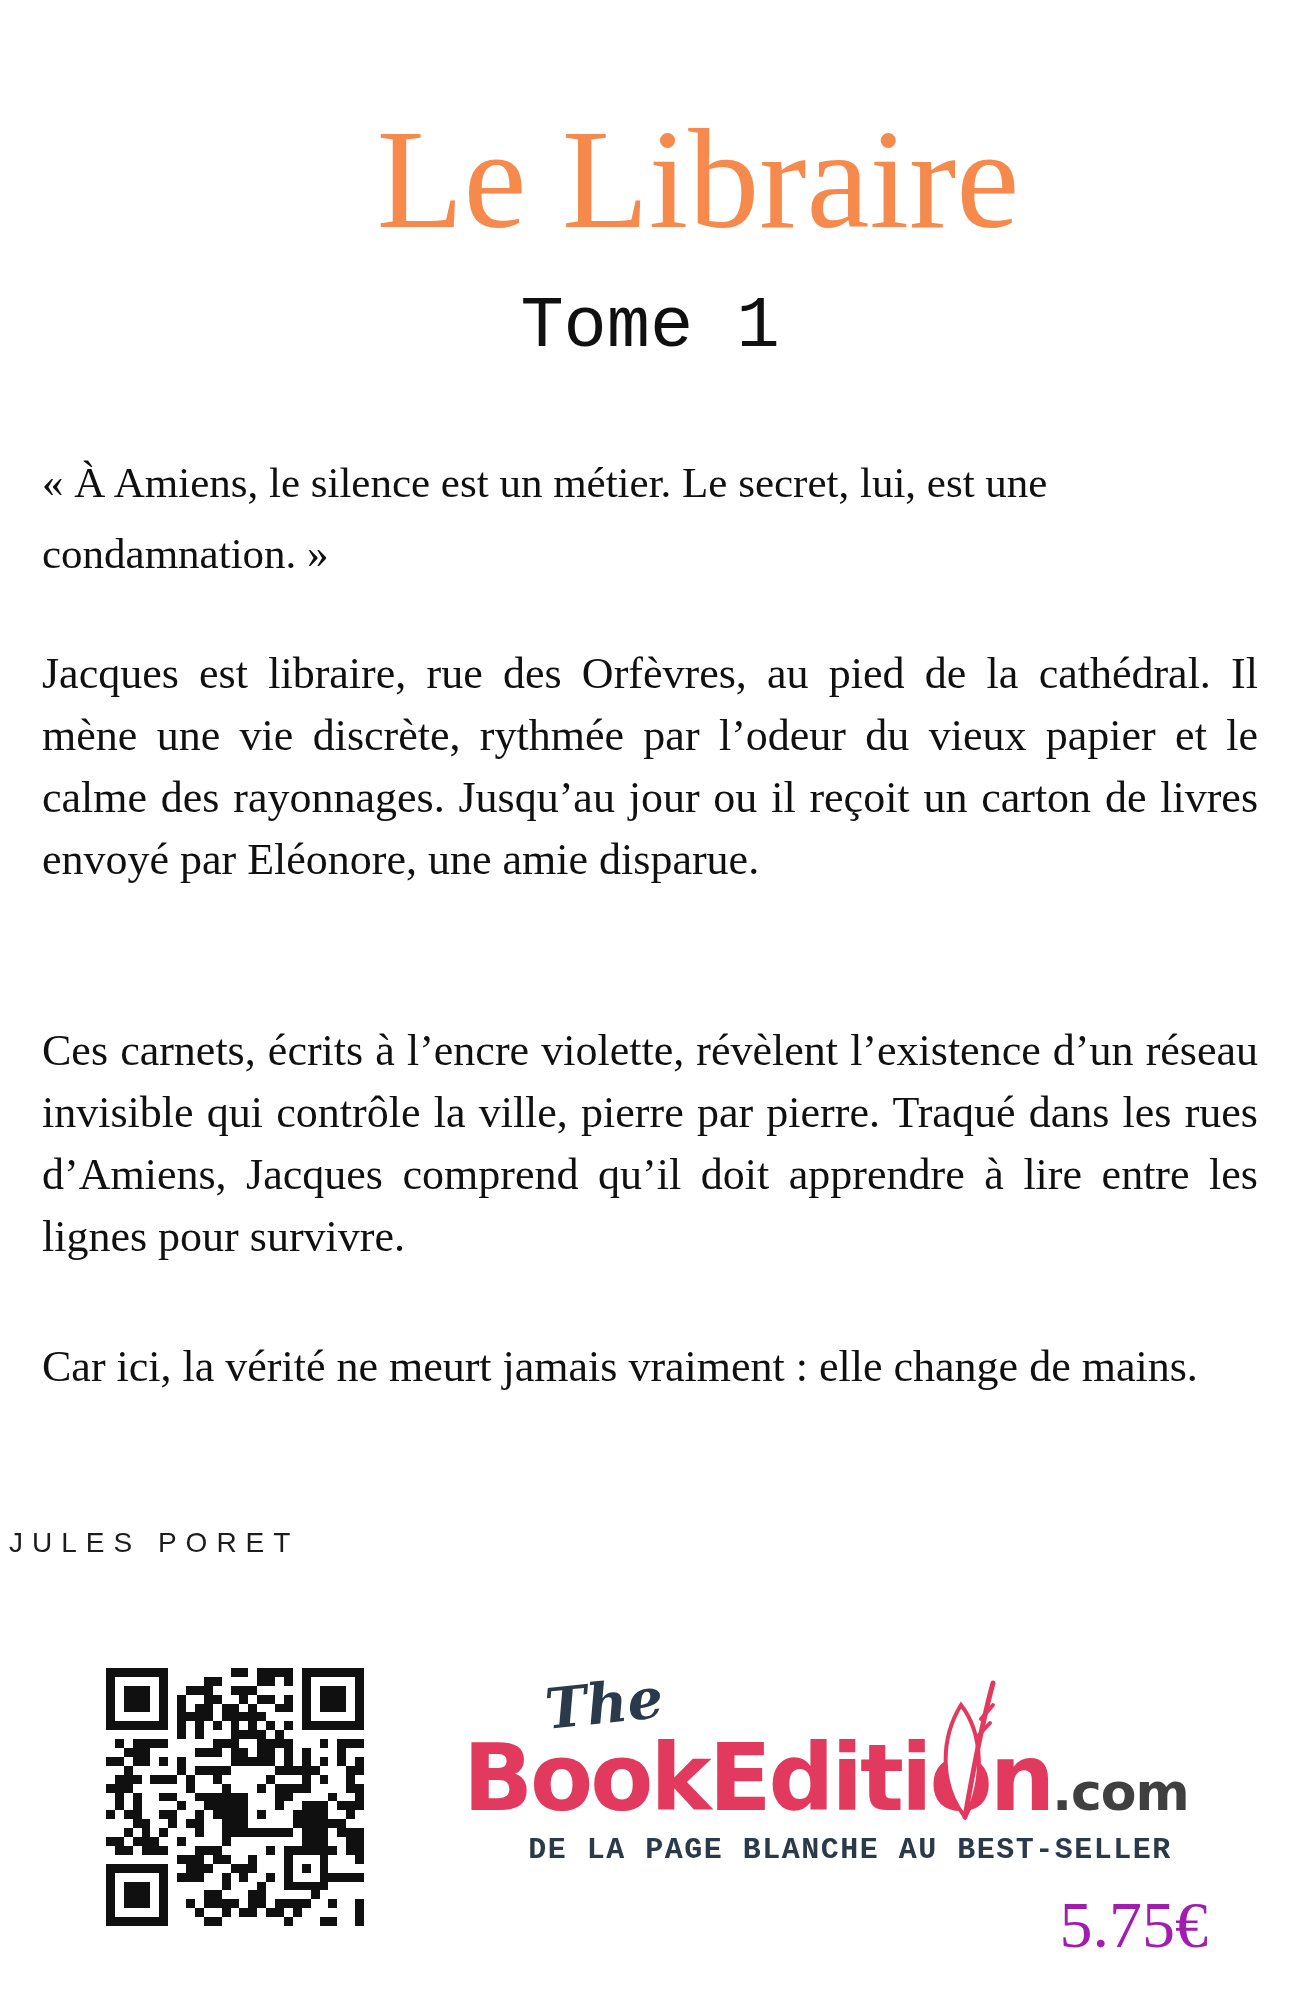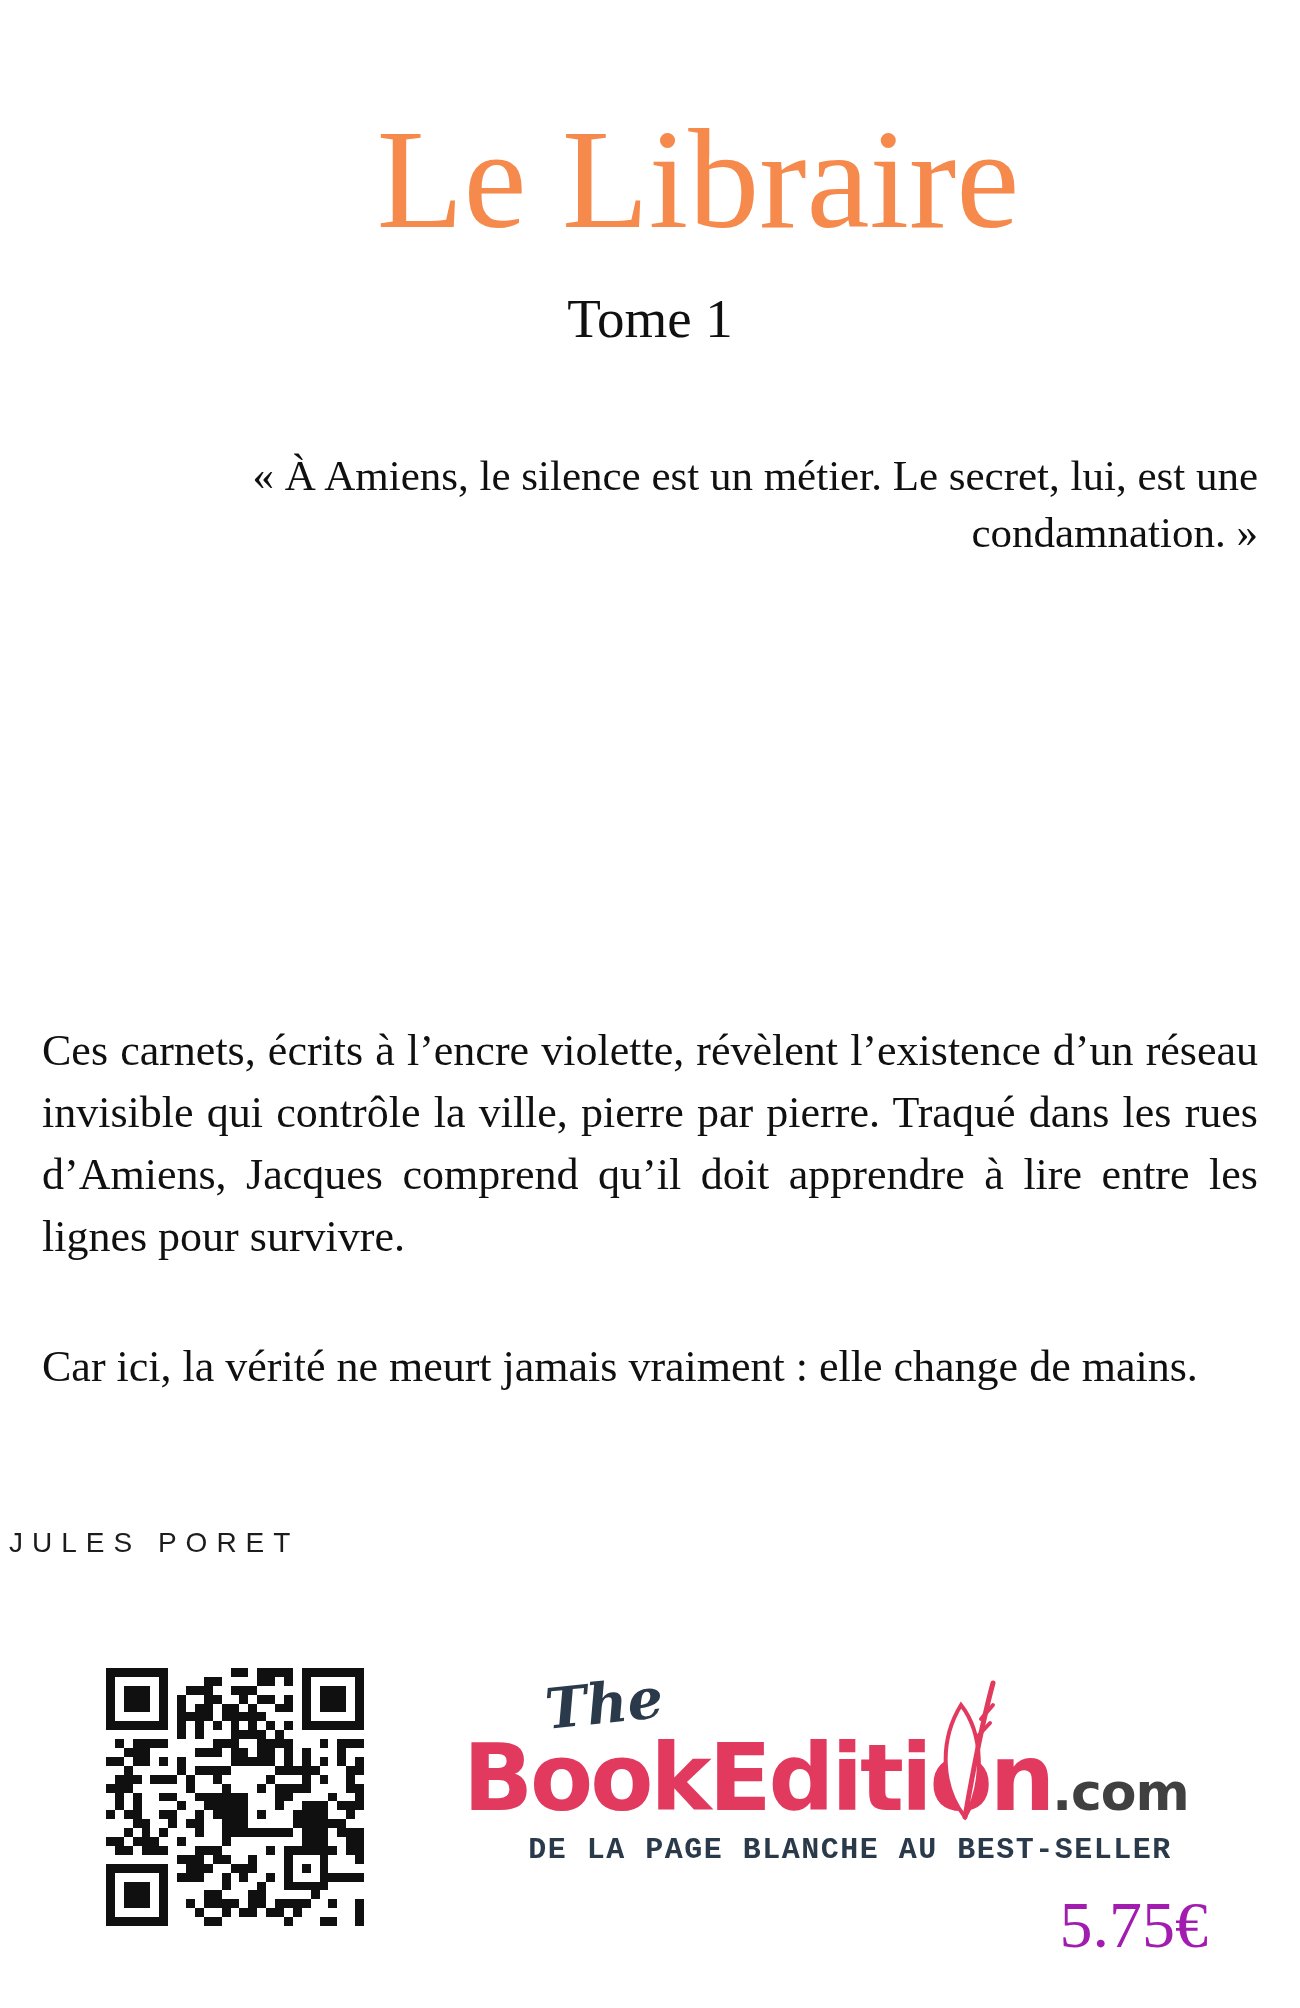--- a/index.html
+++ b/index.html
@@ -14,27 +14,28 @@
   .title{
     position:absolute;top:108px;left:0;width:100%;
     margin:0;text-align:center;
     font-size:142px;line-height:1;font-weight:400;
     color:#F6894C;
     padding-left:48px;
   }
   .subtitle{
     position:absolute;top:291px;left:0;width:100%;
     margin:0;text-align:center;
-    font-size:55px;line-height:1;font-weight:400;
+    font-size:72px;line-height:1;font-weight:400;
     color:#101010;
+    font-family:Liberation Mono, monospace;
   }
   .quote{
     position:absolute;top:447px;left:42px;width:1216px;
-    margin:0;text-align:right;
-    font-size:43px;line-height:57px;
+    margin:0;text-align:left;
+    font-size:43px;line-height:71px;
   }
   .body-par{
     position:absolute;left:42px;width:1216px;
     margin:0;text-align:justify;
     font-size:44px;line-height:62px;
   }
   .p1{top:643px;}
   .p2{top:1020px;}
   .p3{top:1336px;}
   .author{
@@ -87,20 +88,21 @@
 </head>
 <body>
 
 <div class="page">
 
   <h1 class="title">Le Libraire</h1>
   <h2 class="subtitle">Tome 1</h2>
 
   <p class="quote">« À Amiens, le silence est un métier. Le secret, lui, est une condamnation. »</p>
 
+  <p class="body-par p1">Jacques est libraire, rue des Orfèvres, au pied de la cathédral. Il mène une vie discrète, rythmée par l’odeur du vieux papier et le calme des rayonnages. Jusqu’au jour ou il reçoit un carton de livres envoyé par Eléonore, une amie disparue.</p>
   <p class="body-par p3">Car ici, la vérité ne meurt jamais vraiment : elle change de mains.</p>
   <p class="body-par p2">Ces carnets, écrits à l’encre violette, révèlent l’existence d’un réseau invisible qui contrôle la ville, pierre par pierre. Traqué dans les rues d’Amiens, Jacques comprend qu’il doit apprendre à lire entre les lignes pour survivre.</p>
 
   <div class="author">JULES PORET</div>
 
   <div class="qr">
     <svg id="qr-svg" viewBox="0 0 29 29" width="258" height="258" fill="#101010" xmlns="http://www.w3.org/2000/svg">
         <rect x="0" y="0" width="1" height="1"></rect>
         <rect x="1" y="0" width="1" height="1"></rect>
         <rect x="2" y="0" width="1" height="1"></rect>

